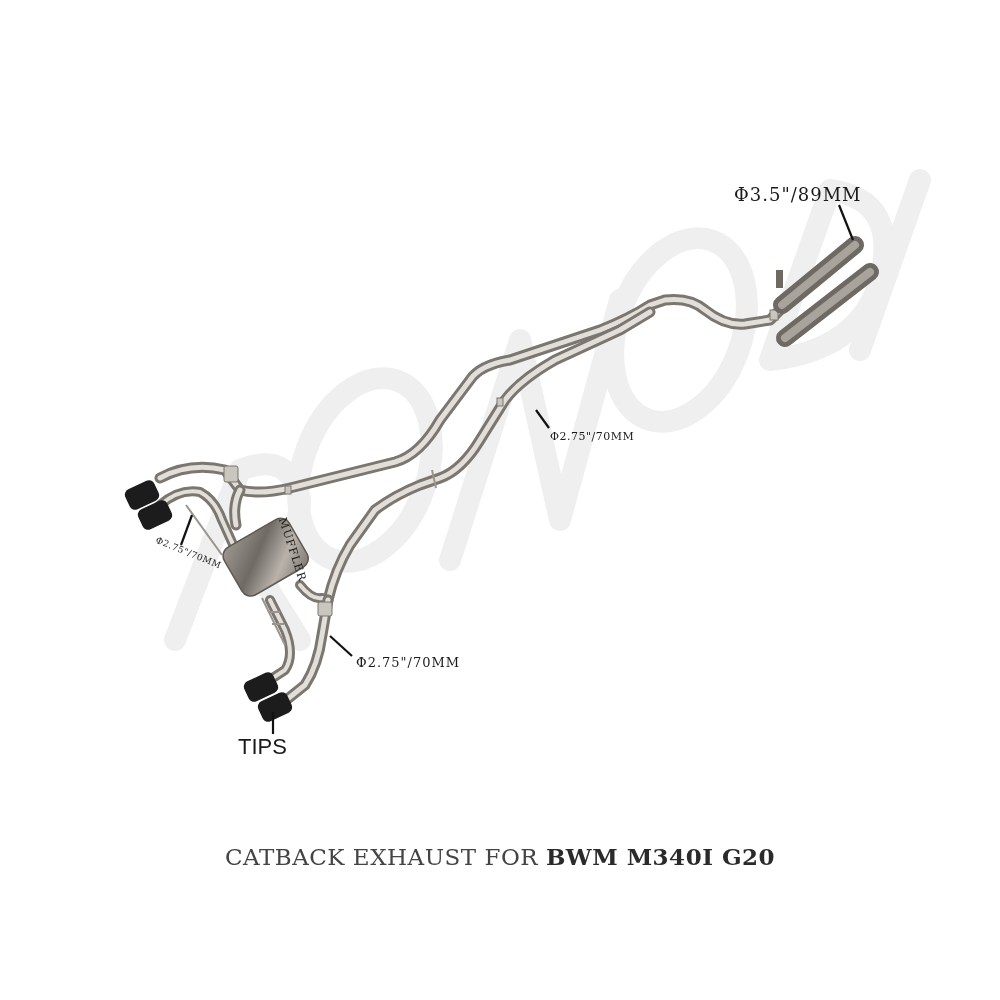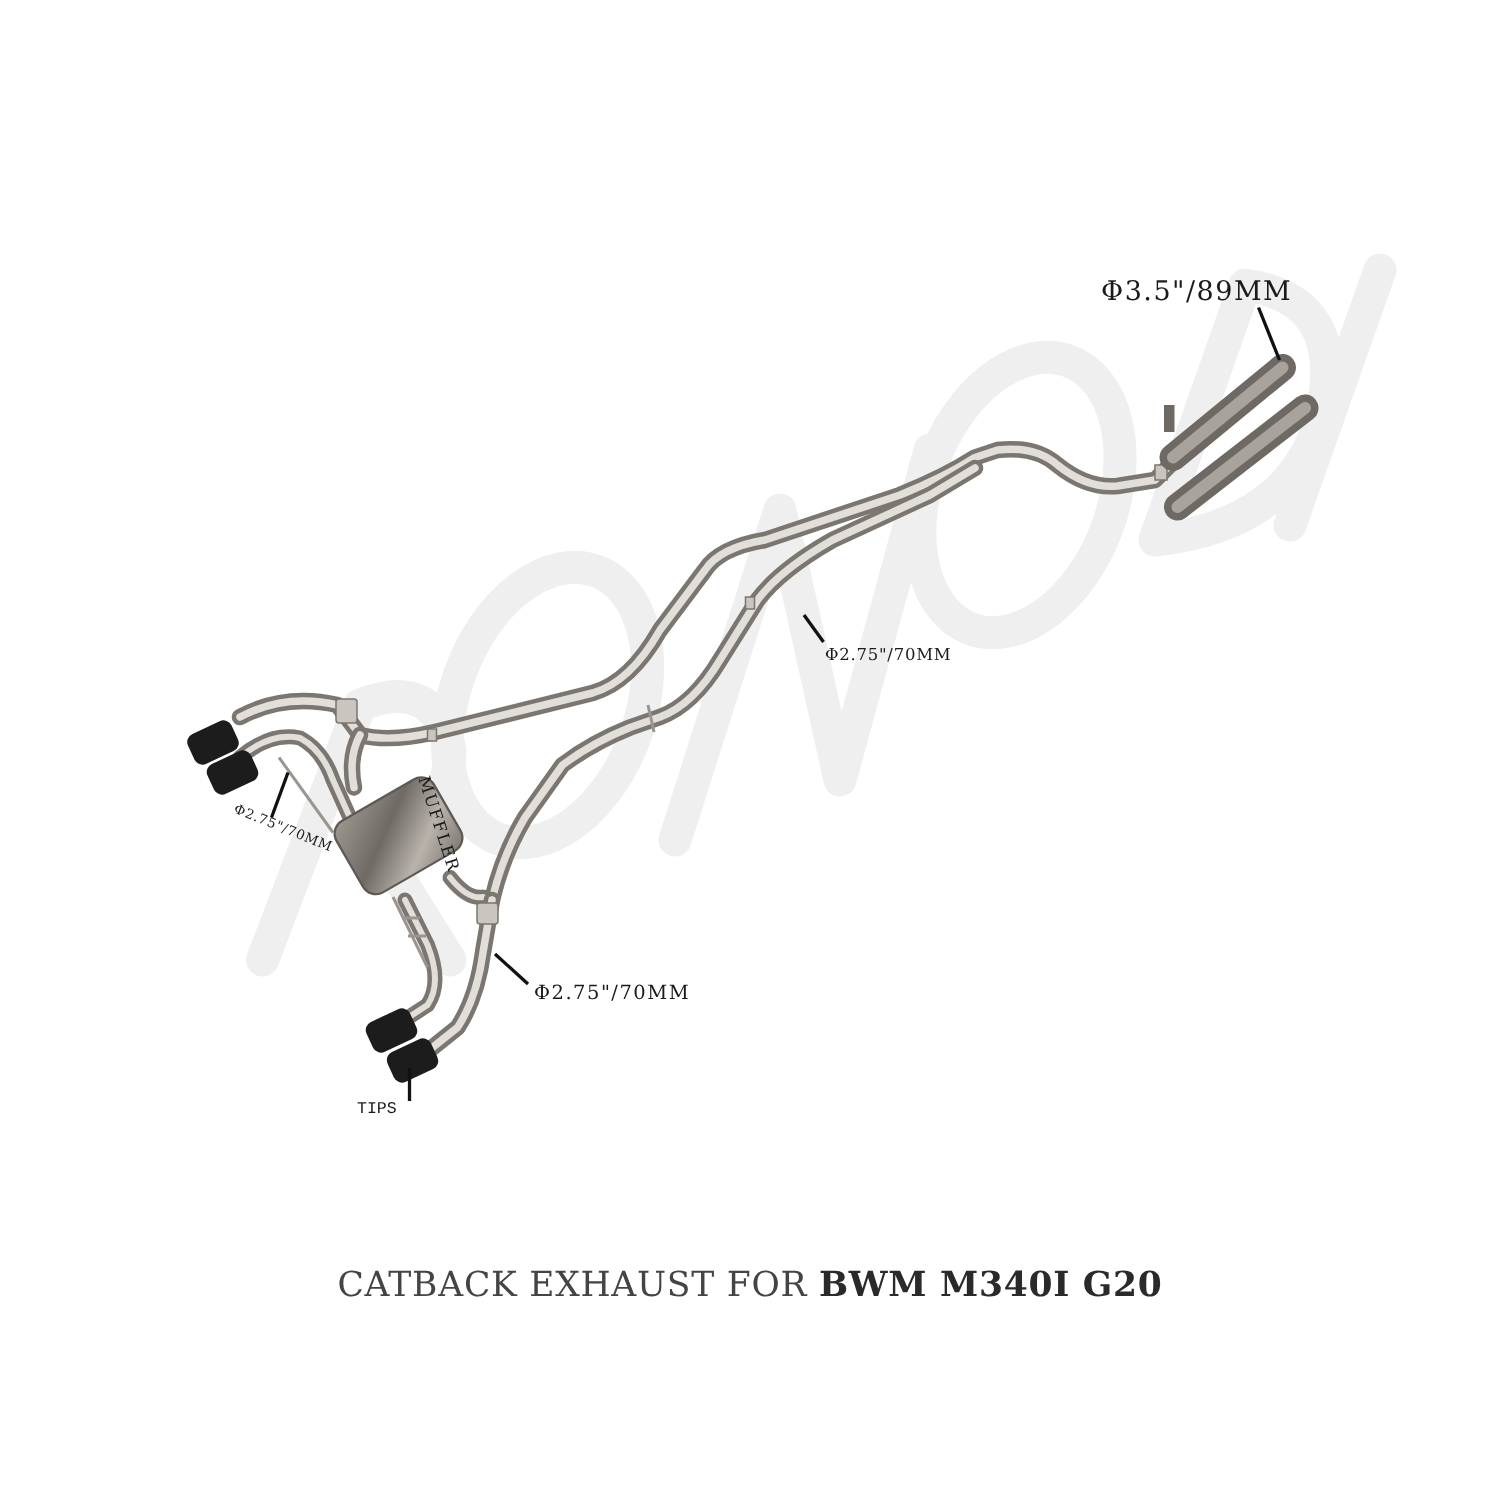--- a/index.html
+++ b/index.html
@@ -11,21 +11,21 @@
       font-family: "DejaVu Serif", "Liberation Serif", serif;
       color: #1a1a1a;
       white-space: nowrap;
       letter-spacing: 1px;
     }
     .lbl-main { left: 734px; top: 184px; font-size: 18px; }
     .lbl-mid { left: 550px; top: 430px; font-size: 11px; letter-spacing: 0.5px; }
     .lbl-left { left: 158px; top: 535px; font-size: 9px; transform: rotate(22deg); transform-origin: left top; letter-spacing: 0.5px; }
     .lbl-muffler { left: 276px; top: 520px; font-size: 11px; writing-mode: vertical-rl; transform: rotate(-18deg); transform-origin: left top; letter-spacing: 1px; }
     .lbl-lower { left: 356px; top: 655px; font-size: 13px; }
-    .lbl-tips { left: 238px; top: 734px; font-size: 11px; font-family: Liberation Mono, monospace; letter-spacing: 0; }
+    .lbl-tips { left: 238px; top: 734px; font-size: 22px; font-family: Liberation Sans, sans-serif; letter-spacing: 0; }
     .caption {
       position: absolute; left: 0; width: 1000px; top: 843px;
       text-align: center;
       font-family: "DejaVu Serif", "Liberation Serif", serif;
       font-size: 23px; color: #333333; letter-spacing: 0.5px;
     }
     .caption .normal { font-weight: normal; color: #444; }
     .caption .bold { font-weight: bold; color: #2a2a2a; }
   </style>
 </head>

